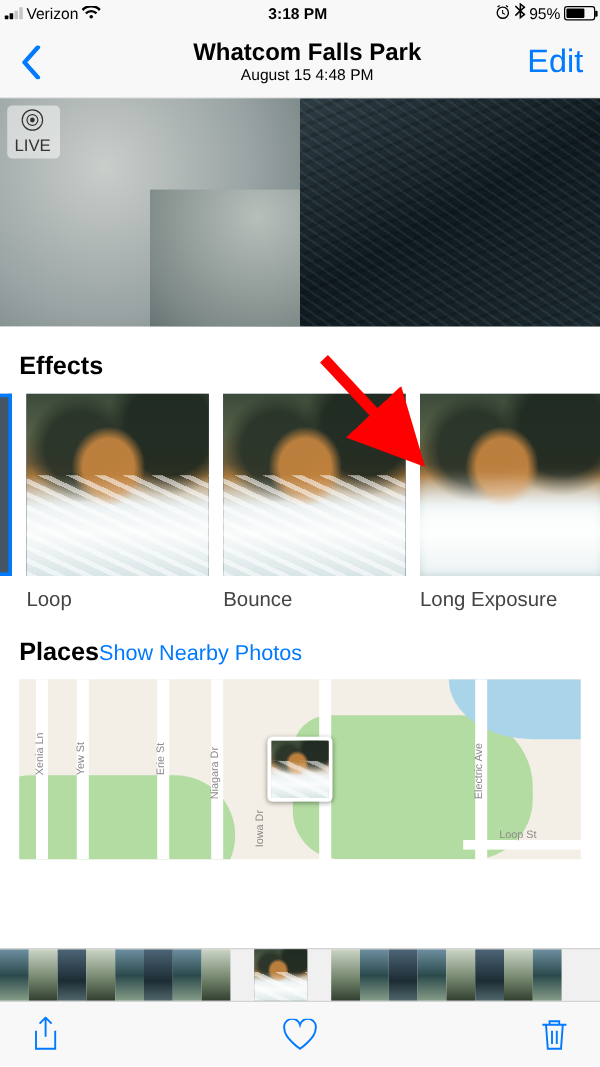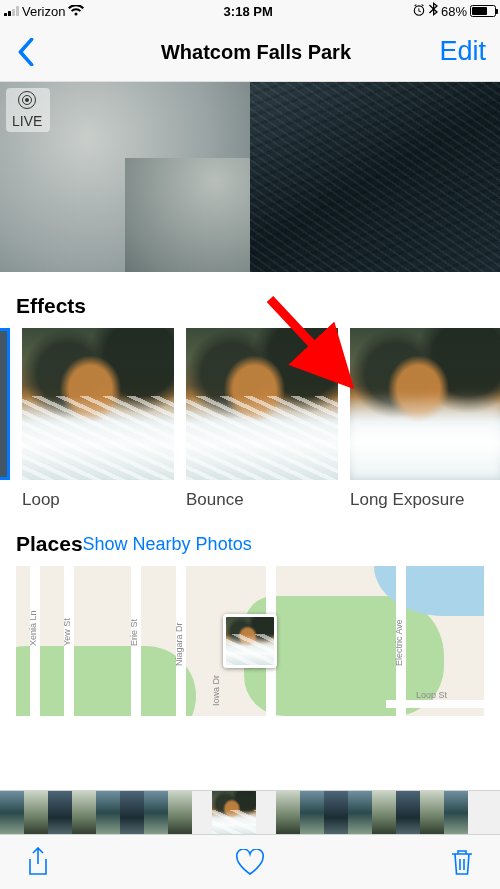--- a/index.html
+++ b/index.html
@@ -219,35 +219,36 @@
     <span>
       <svg width="14" height="14" viewBox="0 0 24 24">
           <path fill="#000" d="M12 22a9 9 0 1 0-9-9 9 9 0 0 0 9 9zm0-16a7 7 0 1 1-7 7 7 7 0 0 1 7-7zm.5 3H11v5l4 2 .7-1.2-3.2-1.8zM4 4l3-2 1 1.4L5 5.5zM20 4l-3-2-1 1.4 3 2.1z"></path>
         </svg>
     </span>
     <span>
       <svg width="9" height="15" viewBox="0 0 9 15">
           <path fill="#000" d="M4 0v5.6L.9 2.5 0 3.4 3.6 7 0 10.6l.9.9L4 8.4V14l5-4-3.5-3L9 4zm1.3 2.6L7 4 5.3 5.4zM5.3 8.6 7 10l-1.7 1.4z"></path>
         </svg>
     </span>
-    <span>68%</span>
+    <span>95%</span>
     <span class="batt">
       <span class="batt-fill" style="width:15px"></span>
     </span>
   </div>
 </div>
 
 <div class="nav-bar">
   <div class="nav-back">
     <svg width="18" height="28" viewBox="0 0 12 20">
       <path fill="none" stroke="#007aff" stroke-width="2.6" stroke-linecap="round" stroke-linejoin="round" d="M10 1 2 10l8 9"></path>
     </svg>
   </div>
   <div class="nav-title-wrap">
     <div class="nav-title">Whatcom Falls Park</div>
+    <div class="nav-subtitle">August 15  4:48 PM</div>
   </div>
   <div class="nav-edit">Edit</div>
 </div>
 
 <div class="hero">
   <div class="hero-rock1"></div>
   <div class="hero-rock2"></div>
   <div class="hero-water"></div>
   <div class="live-badge">
     <span class="live-ring">

